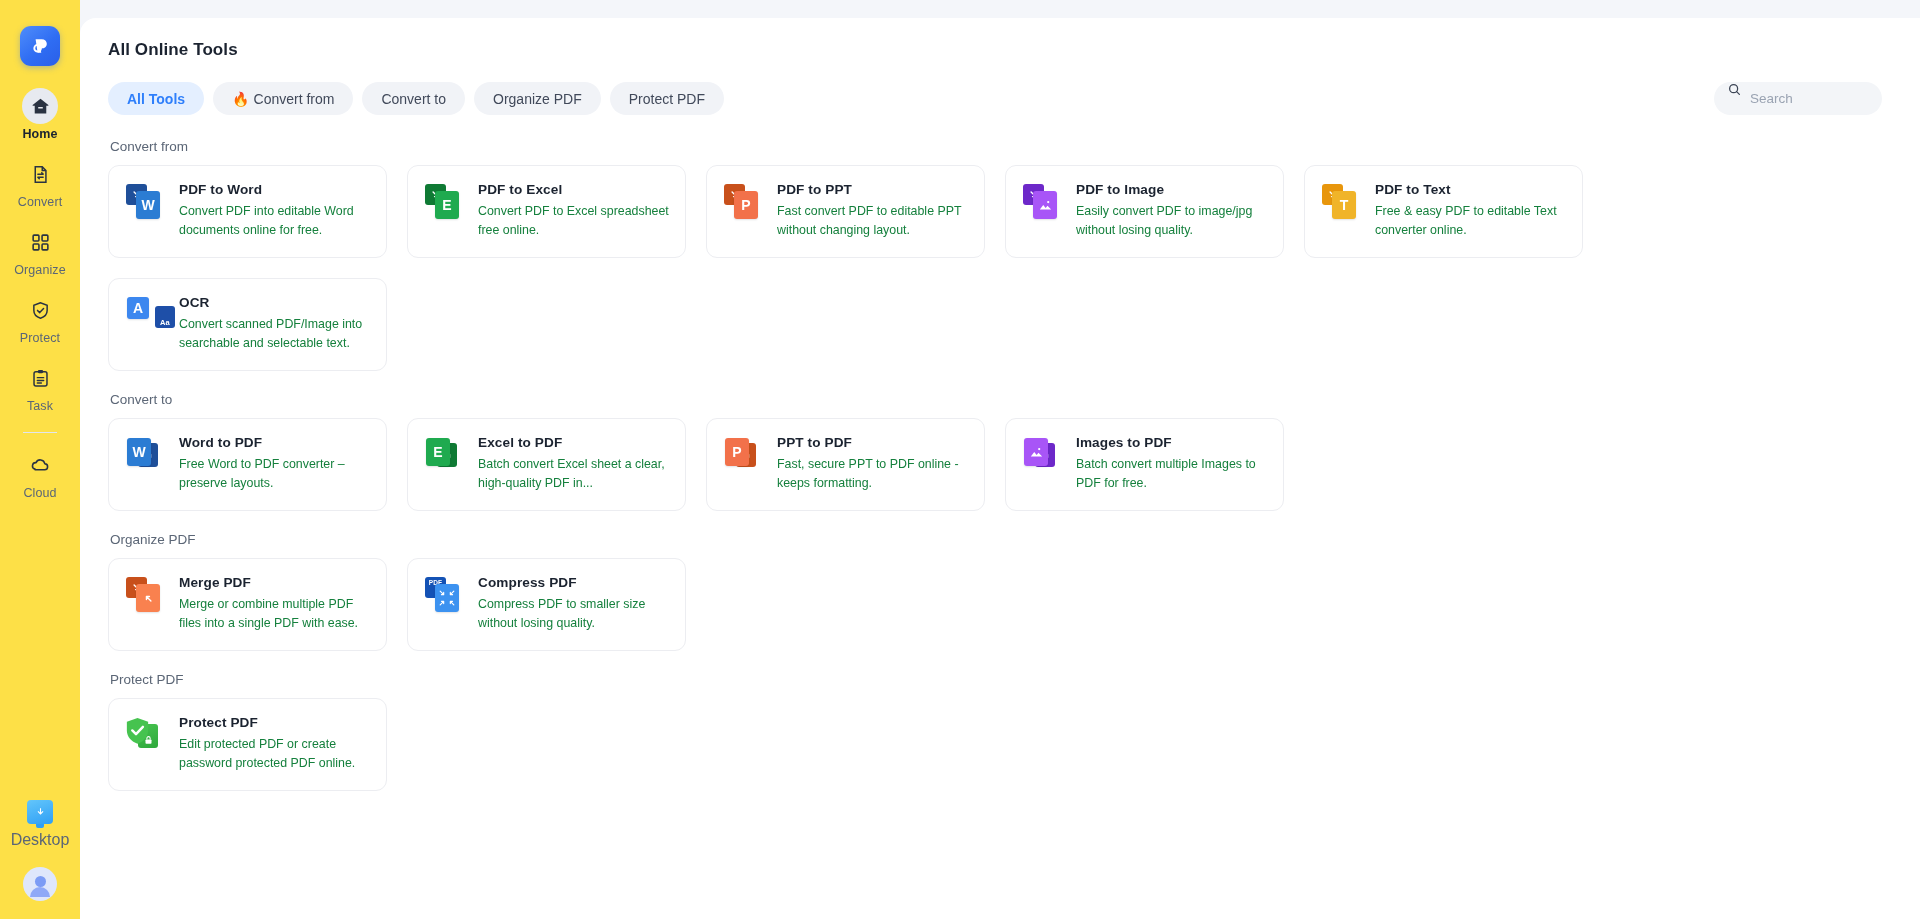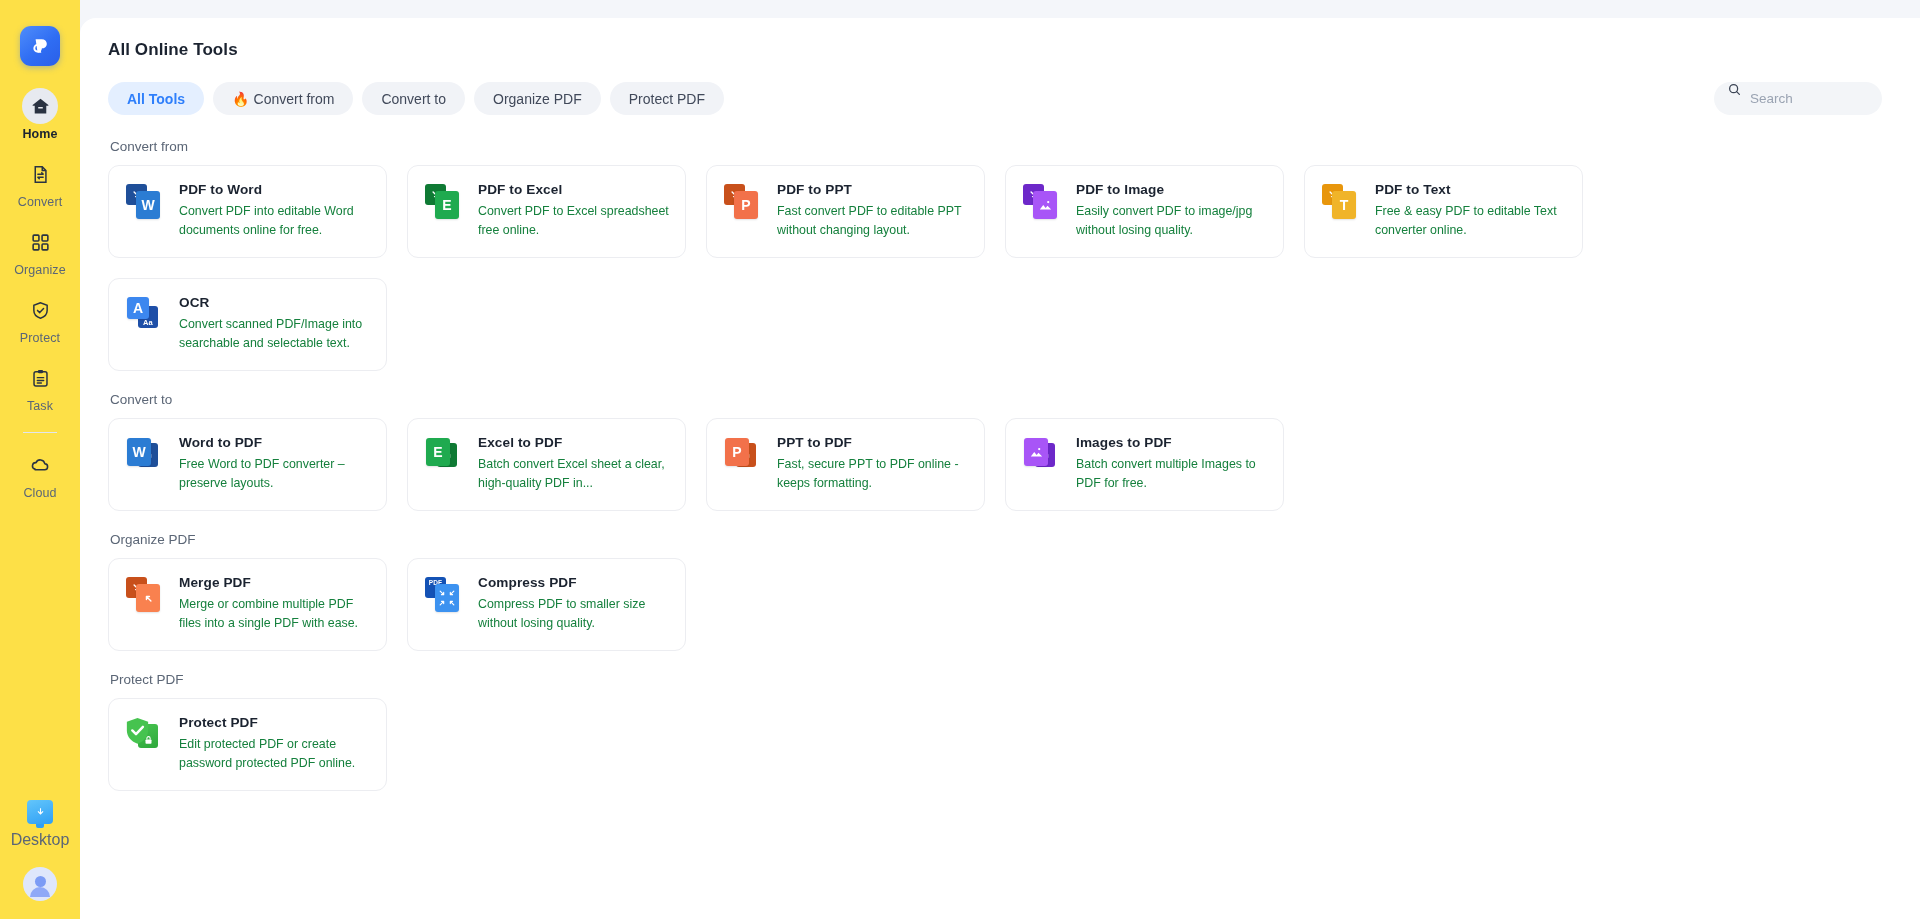--- a/index.html
+++ b/index.html
@@ -376,21 +376,21 @@
                   <span>T</span>
                 </span>
               </span>
               <div class="card-txt">
                 <div class="card-title">PDF to Text</div>
                 <div class="card-desc">Free &amp; easy PDF to editable Text converter online.</div>
               </div>
             </div>
             <div class="card">
               <span class="ico from">
-                <span class="sq back tiny-label" style="background: rgb(30, 79, 168); left: 13px; top: 12px; width: 20px; height: 22px; align-items: flex-end; padding-bottom: 2px;">
+                <span class="sq back tiny-label" style="background: rgb(30, 79, 168); left: 30px; top: 12px; width: 20px; height: 22px; align-items: flex-end; padding-bottom: 2px;">
                   <span>Aa</span>
                 </span>
                 <span class="sq front" style="background: rgb(60, 135, 239); left: 2px; top: 3px; width: 22px; height: 22px;">
                   <span>A</span>
                 </span>
               </span>
               <div class="card-txt">
                 <div class="card-title">OCR</div>
                 <div class="card-desc">Convert scanned PDF/Image into searchable and selectable text.</div>
               </div>

